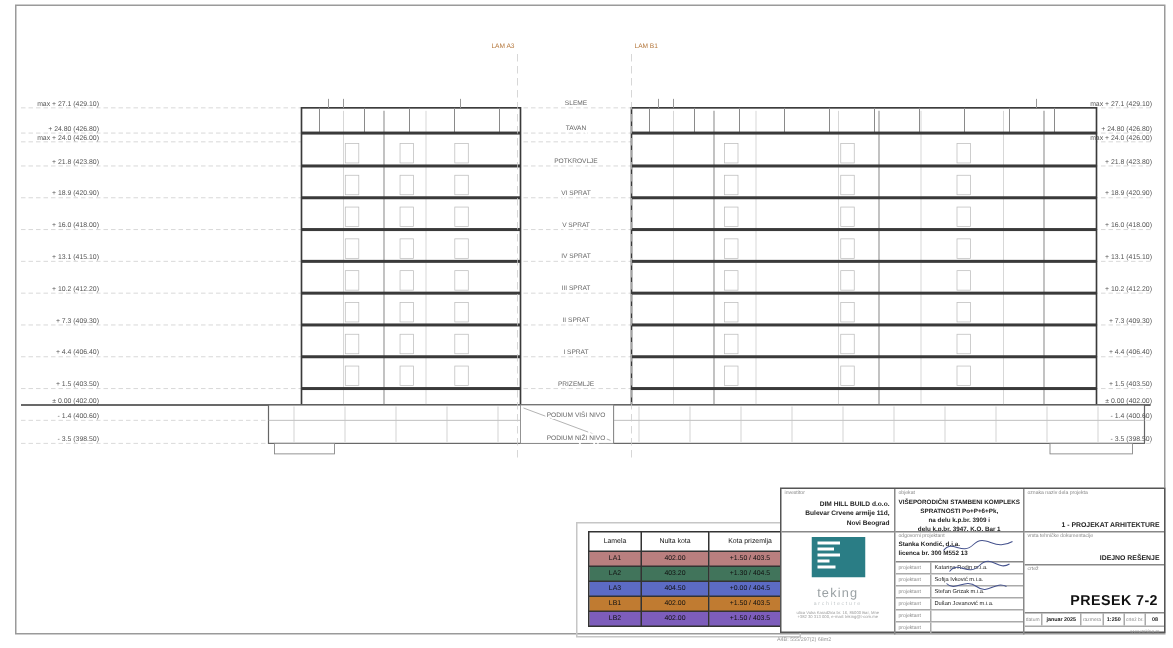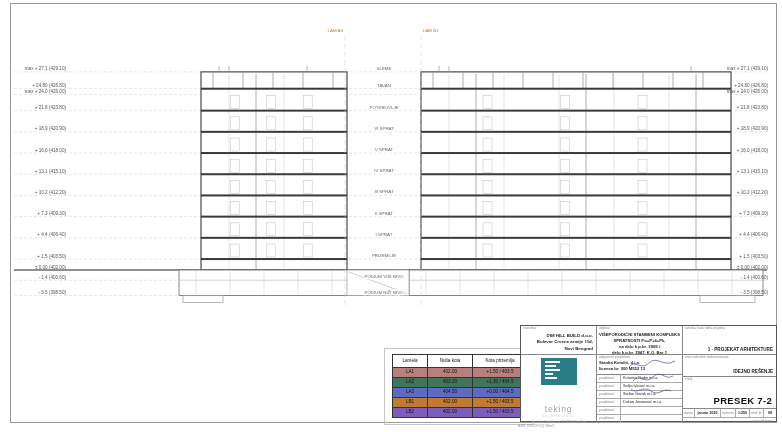--- a/index.html
+++ b/index.html
@@ -37,21 +37,21 @@
   #crtez{height:32px;position:relative;border-bottom:0.8px solid #888;box-sizing:border-box;}
   #daterow{height:9px;display:flex;border-bottom:0.8px solid #aaa;box-sizing:border-box;}
   #daterow .dc{border-right:0.8px solid #aaa;box-sizing:border-box;font-size:3.3px;line-height:1;
       padding-top:2.5px;text-align:center;color:#888;}
   #daterow .dv{font-weight:bold;color:#222;font-size:3.6px;}
   #daterow .dc:last-child{border-right:none;}
   #webrow{flex:1;position:relative;}
   #webrow span{position:absolute;right:3px;top:0.5px;font-size:3.2px;color:#888;}
   
   #logocell{text-align:center;padding-top:3px;}
-  .brand{font-size:8.5px;color:#9aa1a4;letter-spacing:0.8px;line-height:1;margin-top:16px;}
+  .brand{font-size:8.5px;color:#9aa1a4;letter-spacing:0.8px;line-height:1;margin-top:1px;}
   .brandsub{font-size:3.4px;color:#c2c7c9;letter-spacing:1.2px;line-height:1.2;}
   .addr{font-size:2.8px;color:#9b9b9b;line-height:1.35;margin-top:3px;}
   #sig{position:absolute;right:1px;top:2px;}
   #footnote{position:absolute;left:518px;top:424px;font-size:3.6px;color:#999;}
 </style>
 </head>
 <body>
 
 <div id="sheet">
   <div id="frame"></div>

